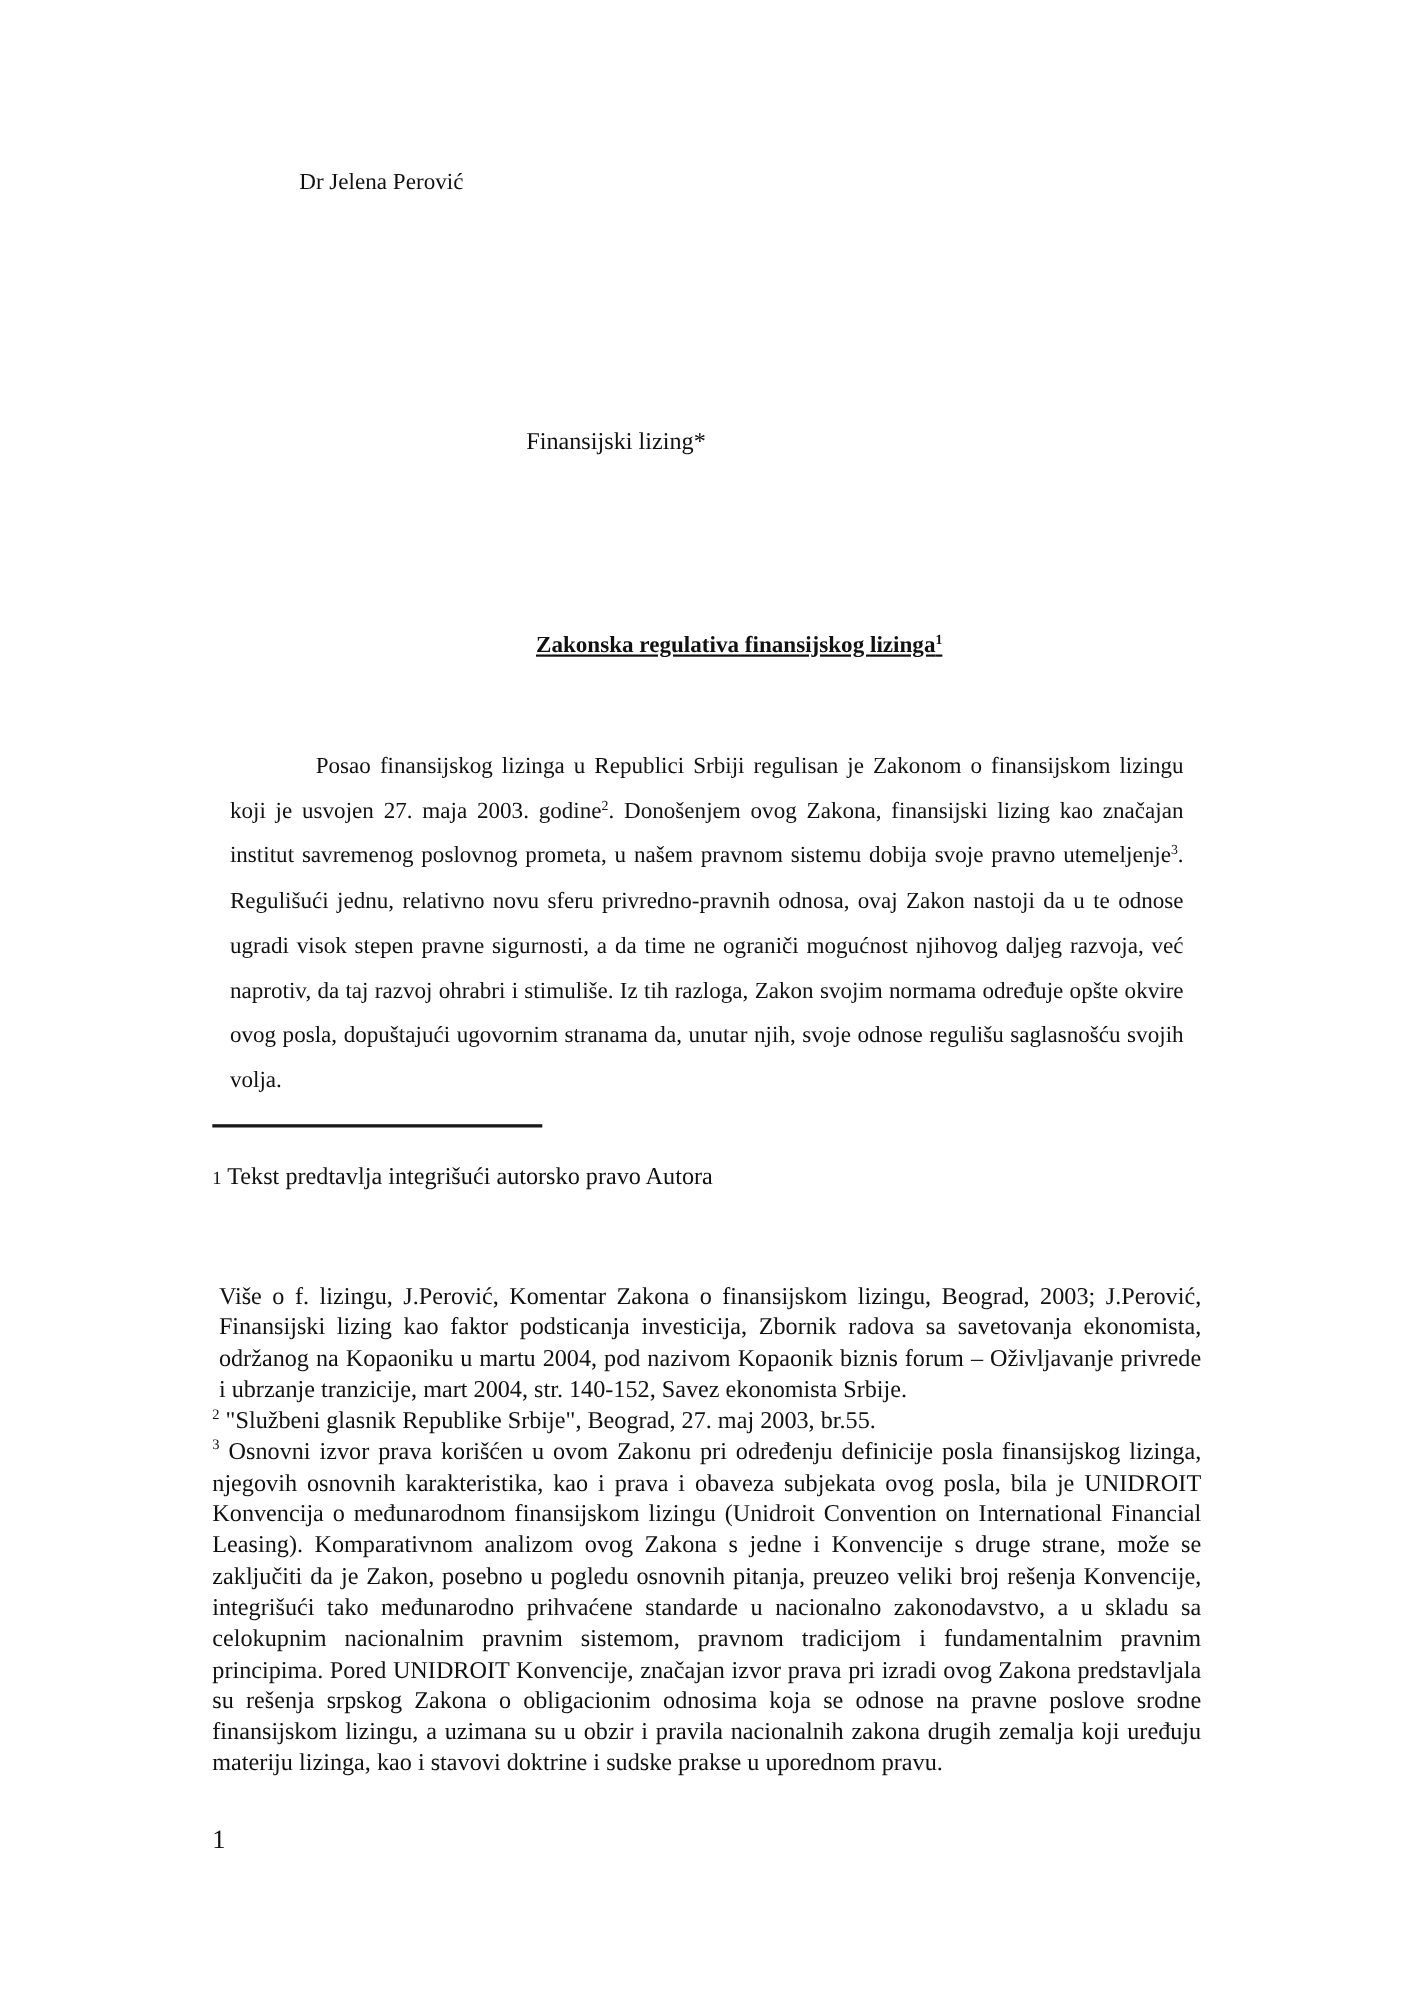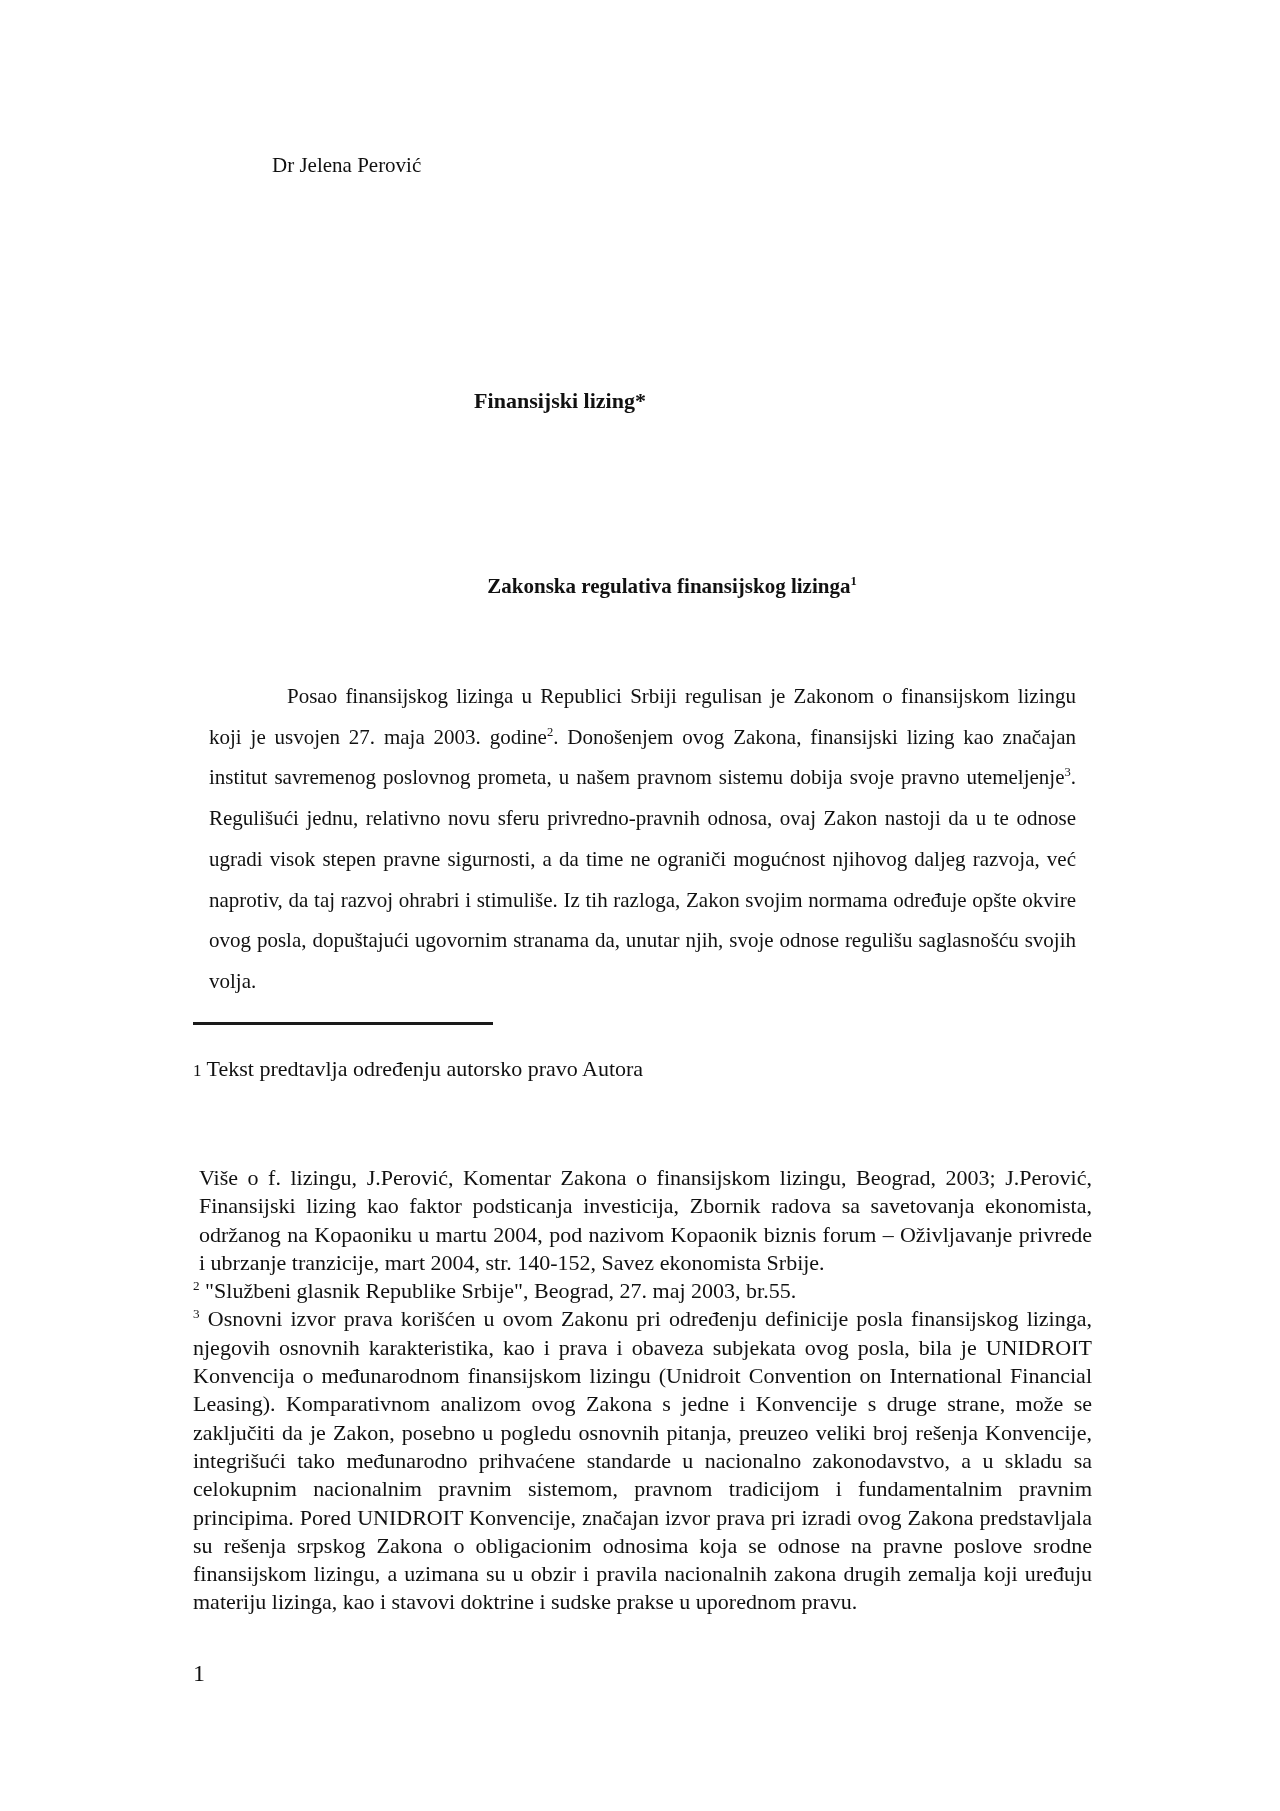--- a/index.html
+++ b/index.html
@@ -1,22 +1,22 @@
 <!DOCTYPE html>
 <html><head>
 <meta charset="utf-8">
 <style>
   html, body { margin: 0; padding: 0; background: #ffffff; }
   body { width: 1280px; height: 1811px; position: relative; overflow: hidden;
          font-family: "Liberation Serif", "DejaVu Serif", serif; color: #111; }
   .abs { position: absolute; }
   .author { left: 272px; top: 150px; font-size: 21px; line-height: 30px; }
-  .title { left: 0; width: 1056px; top: 388px; text-align: center; font-weight: bold; font-size: 22px; }
+  .title { left: 0; width: 1056px; top: 388px; text-align: center; font-weight: normal; font-size: 22px; }
   .title span.t { position: relative; left: 32px; }
-  .subtitle { left: 0; width: 1280px; top: 574px; text-align: center; font-weight: bold; font-size: 21px; }
+  .subtitle { left: 0; width: 1280px; top: 574px; text-align: center; font-weight: bold; font-size: 21px; text-decoration: underline; }
   .subtitle span.t { position: relative; left: 32px; }
   sup { font-size: 60%; vertical-align: super; line-height: 0; }
   .body { left: 193px; width: 899px; top: 660px; font-size: 21px; line-height: 40.7px;
           text-align: justify; }
   .body p { margin: 16px; text-indent: 78px; }
   .sep { left: 193px; top: 1022px; width: 300px; height: 3px; background: #1a1a1a; }
   .fn1 { left: 193px; top: 1056px; font-size: 22px; }
   .fn1 .num { font-size: 17px; }
   .fns { left: 193px; width: 899px; top: 1116px; font-size: 22px; line-height: 28.3px; text-align: justify; }
   .fns p { margin: 0; }
@@ -39,21 +39,21 @@
 </div>
 
 <div class="abs body">
   <p><span>Posao finansijskog lizinga u Republici Srbiji regulisan je Zakonom o finansijskom lizingu koji je usvojen 27. maja 2003. godine</span><sup>2</sup><span>. Donošenjem ovog Zakona, finansijski lizing kao značajan institut savremenog poslovnog prometa, u našem pravnom sistemu dobija svoje pravno utemeljenje</span><sup>3</sup><span>. Regulišući jednu, relativno novu sferu privredno-pravnih odnosa, ovaj Zakon nastoji da u te odnose ugradi visok stepen pravne sigurnosti, a da time ne ograniči mogućnost njihovog daljeg razvoja, već naprotiv, da taj razvoj ohrabri i stimuliše. Iz tih razloga, Zakon svojim normama određuje opšte okvire ovog posla, dopuštajući ugovornim stranama da, unutar njih, svoje odnose regulišu saglasnošću svojih volja.</span></p>
 </div>
 
 <div class="abs sep"></div>
 
 <div class="abs fn1">
   <span class="num">1</span>
-  <span>Tekst predtavlja određenju autorsko pravo Autora</span>
+  <span>Tekst predtavlja integrišući autorsko pravo Autora</span>
 </div>
 
 <div class="abs fns">
   <p class="lead">Više o f. lizingu, J.Perović, Komentar Zakona o finansijskom lizingu, Beograd, 2003; J.Perović, Finansijski lizing kao faktor podsticanja investicija, Zbornik radova sa savetovanja ekonomista, održanog na Kopaoniku u martu 2004, pod nazivom Kopaonik biznis forum – Oživljavanje privrede i ubrzanje tranzicije, mart 2004, str. 140-152, Savez ekonomista Srbije.</p>
   <p><sup>2</sup><span> "Službeni glasnik Republike Srbije", Beograd, 27. maj 2003, br.55.</span></p>
   <p><sup>3</sup><span> Osnovni izvor prava korišćen u ovom Zakonu pri određenju definicije posla finansijskog lizinga, njegovih osnovnih karakteristika, kao i prava i obaveza subjekata ovog posla, bila je UNIDROIT Konvencija o međunarodnom finansijskom lizingu (Unidroit Convention on International Financial Leasing). Komparativnom analizom ovog Zakona s jedne i Konvencije s druge strane, može se zaključiti da je Zakon, posebno u pogledu osnovnih pitanja, preuzeo veliki broj rešenja Konvencije, integrišući tako međunarodno prihvaćene standarde u nacionalno zakonodavstvo, a u skladu sa celokupnim nacionalnim pravnim sistemom, pravnom tradicijom i fundamentalnim pravnim principima. Pored UNIDROIT Konvencije, značajan izvor prava pri izradi ovog Zakona predstavljala su rešenja srpskog Zakona o obligacionim odnosima koja se odnose na pravne poslove srodne finansijskom lizingu, a uzimana su u obzir i pravila nacionalnih zakona drugih zemalja koji uređuju materiju lizinga, kao i stavovi doktrine i sudske prakse u uporednom pravu.</span></p>
 </div>
 
 <div class="abs pagenum">1</div>
 

